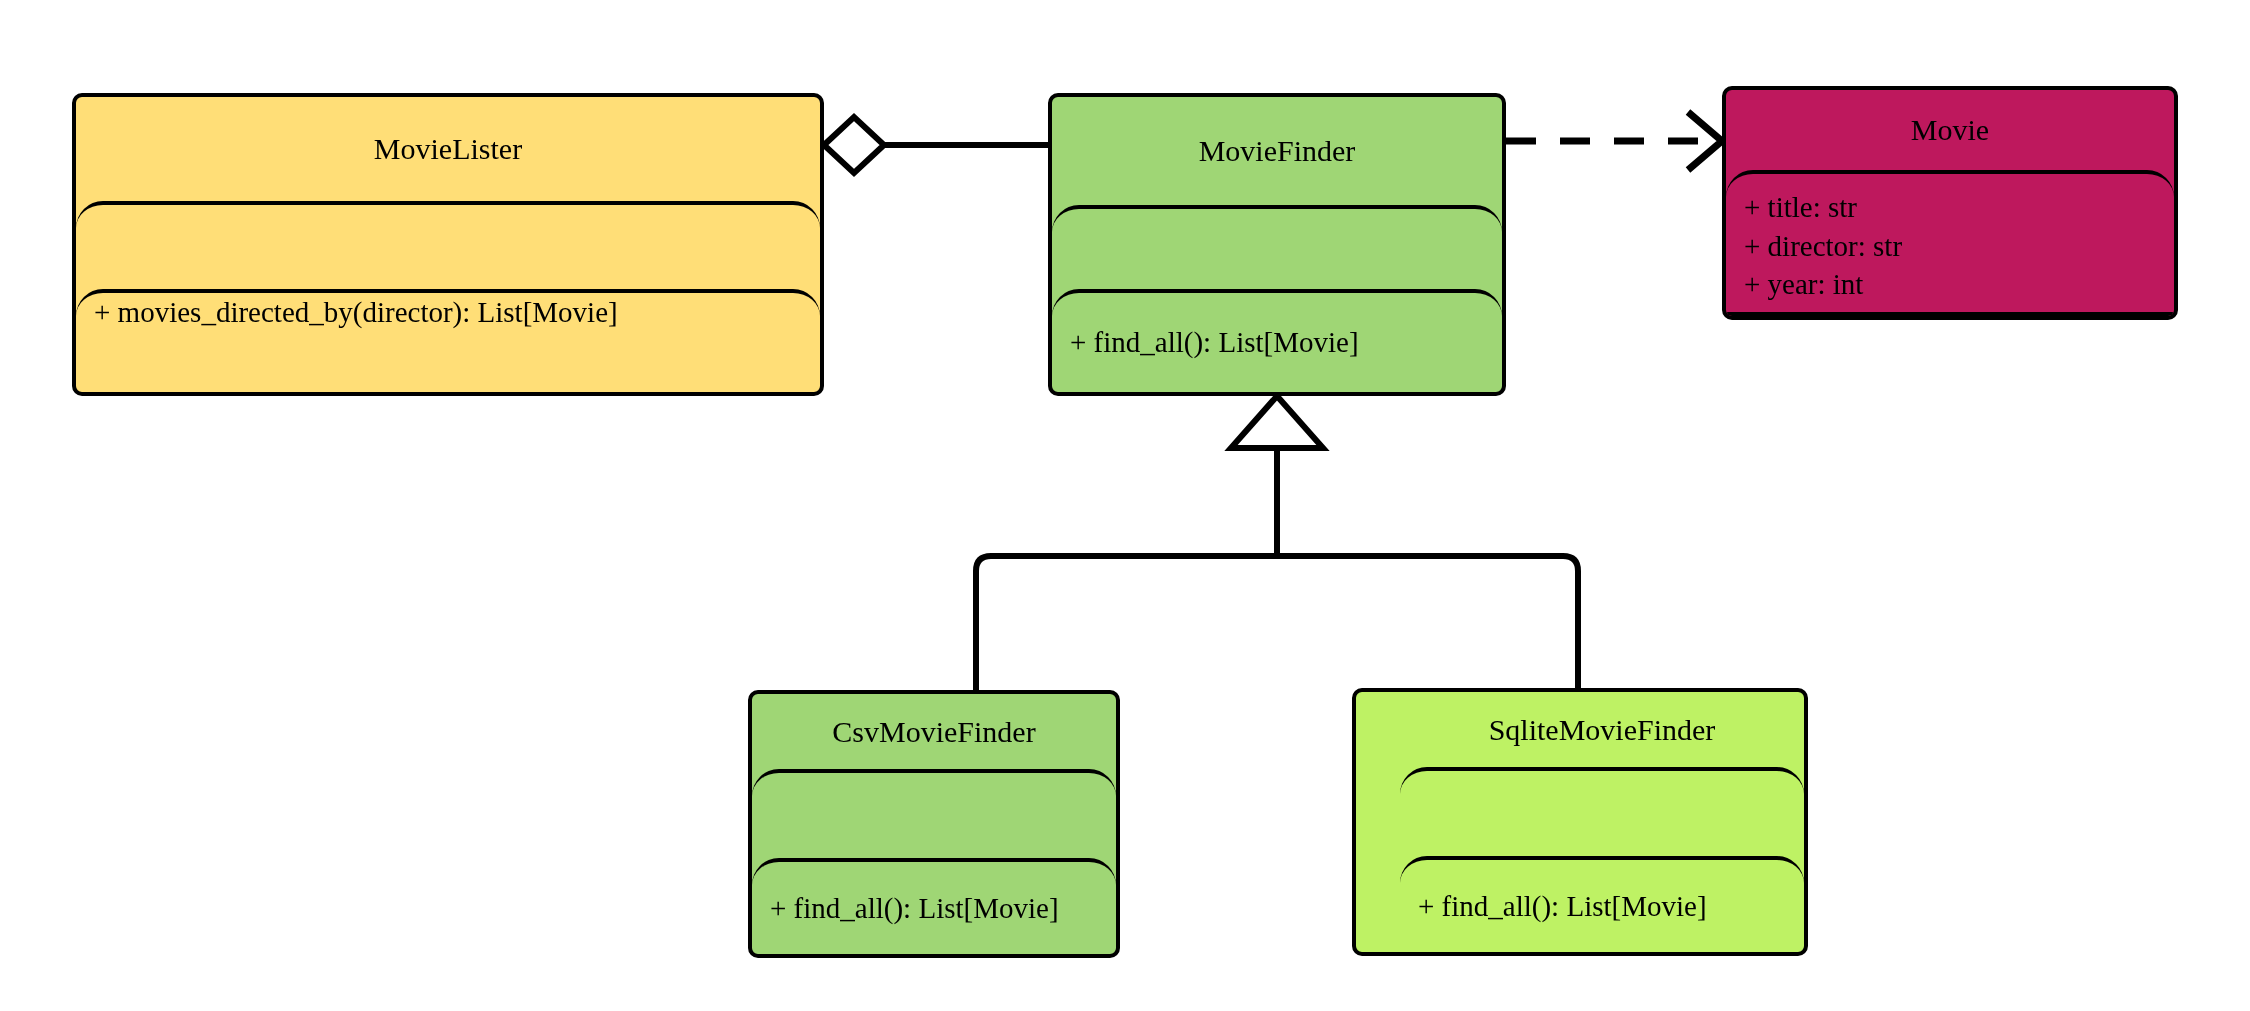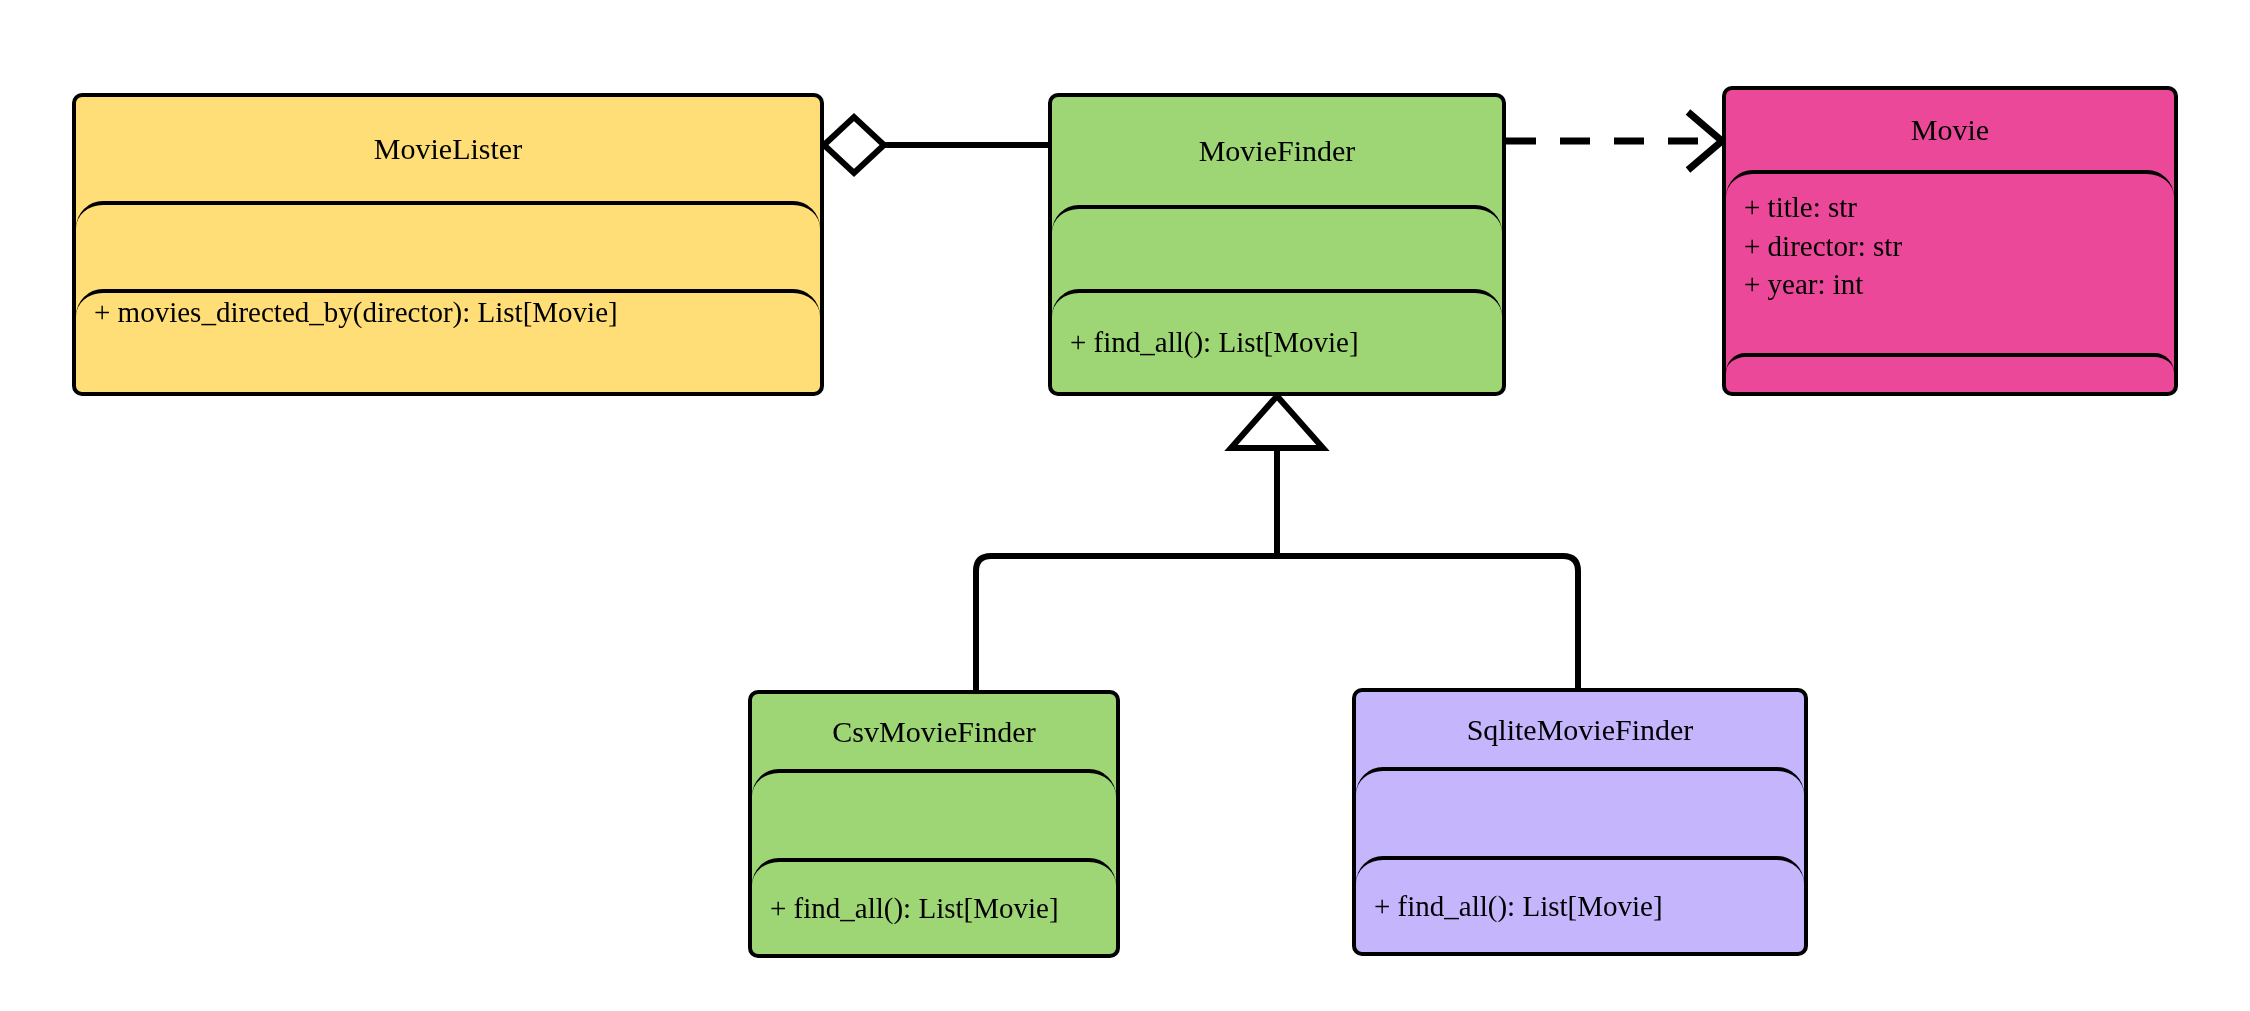--- a/index.html
+++ b/index.html
@@ -107,21 +107,21 @@
   <div class="uml-class" style="left:1048px; top:73px; width:458px; height:303px; background:#9FD675;">
     <div class="compartment comp-name" style="height:108px;">
       <div class="class-name">MovieFinder</div>
     </div>
     <div class="compartment comp-attrs divided"></div>
     <div class="compartment comp-ops divided" style="height:103px;">
       <div class="member">+ find_all(): List[Movie]</div>
     </div>
   </div>
 
-  <div class="uml-class" style="left:1722px; top:66px; width:456px; height:310px; background:#ec4899;">
+  <div class="uml-class" style="left:1722px; top:66px; width:456px; height:234px; background:#be185d;">
     <div class="compartment comp-name" style="height:80px;">
       <div class="class-name">Movie</div>
     </div>
     <div class="compartment comp-attrs divided" style="height:147px; justify-content:flex-start; padding-top:14px;">
       <div class="member">+ title: str</div>
       <div class="member">+ director: str</div>
       <div class="member">+ year: int</div>
     </div>
     <div class="compartment comp-ops divided" style="flex:1 1 auto;"></div>
   </div>
@@ -129,21 +129,21 @@
   <div class="uml-class" style="left:748px; top:670px; width:372px; height:268px; background:#9FD675;">
     <div class="compartment comp-name" style="height:75px;">
       <div class="class-name">CsvMovieFinder</div>
     </div>
     <div class="compartment comp-attrs divided"></div>
     <div class="compartment comp-ops divided" style="height:96px;">
       <div class="member">+ find_all(): List[Movie]</div>
     </div>
   </div>
 
-  <div class="uml-class" style="left:1352px; top:668px; width:456px; height:268px; background:#c4b5fd;">
+  <div class="uml-class" style="left:1352px; top:668px; width:456px; height:268px; background:#bef264;padding-left:44px;">
     <div class="compartment comp-name" style="height:75px;">
       <div class="class-name">SqliteMovieFinder</div>
     </div>
     <div class="compartment comp-attrs divided"></div>
     <div class="compartment comp-ops divided" style="height:96px;">
       <div class="member">+ find_all(): List[Movie]</div>
     </div>
   </div>
 
 </div>

